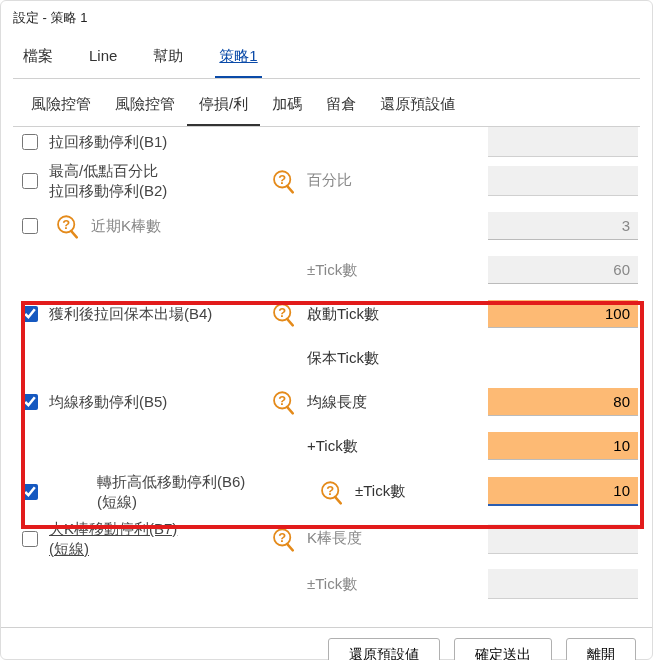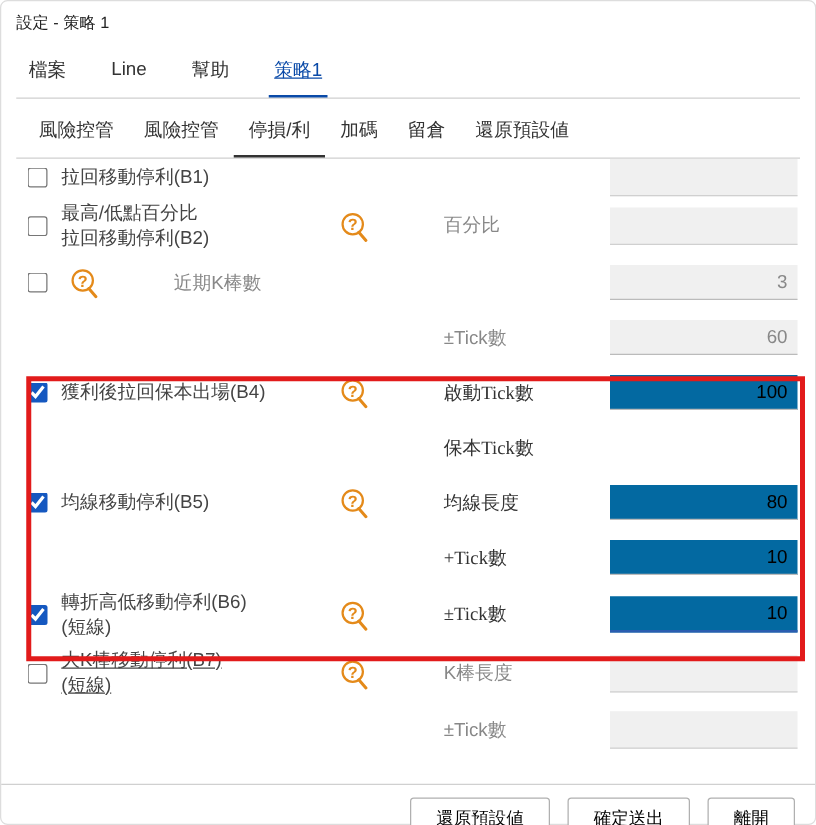--- a/index.html
+++ b/index.html
@@ -60,36 +60,35 @@
     font-size: 15px;
     color: #444;
     line-height: 1.3;
     padding: 4px 0;
   }
   .icon-col { width: 36px; display: flex; justify-content: center; }
   .param-label {
     width: 120px;
     font-size: 15px;
     color: #888;
-    margin-left: 48px;
-  }
-  .param-label.dark { color: #333; font-family: Liberation Serif, serif; }
+  }
+  .param-label.dark { color: #333; }
   .input-col {
     margin-left: auto;
     width: 150px;
   }
   input[type="text"].val {
     width: 100%;
     text-align: right;
     font-size: 15px;
     padding: 5px 8px;
     border: none;
     border-bottom: 1px solid #bbb;
     outline: none;
-    background: #0369a1;
+    background: #fdba74;
   }
   input[type="text"].val.disabled {
     background: #f0f0f0;
     color: #888;
   }
   input[type="text"].val.focus-underline {
     border-bottom: 2px solid #2a5db0;
   }
   input[type="checkbox"] {
     width: 16px;
@@ -246,21 +245,21 @@
         <div class="label-col"></div>
         <div class="icon-col"></div>
       <div class="param-label dark">+Tick數</div>
       <div class="input-col"><input type="text" class="val" value="10" style=""></div>
     </div>
 
     <div class="row">
       <div class="check-col">
           <input type="checkbox" checked="" style="">
         </div>
-      <div class="label-col" style="white-space:pre-line;">轉折高低移動停利(B6)
+      <div class="label-col" style="white-space:pre-line;margin-left:48px;">轉折高低移動停利(B6)
 (短線)</div>
       <div class="icon-col">
         <svg class="help-icon" viewBox="0 0 32 32">
             <circle cx="15" cy="14" r="10" fill="none" stroke="#e48a1a" stroke-width="2.2"></circle>
             <text x="15" y="20" text-anchor="middle" font-size="16" font-weight="bold" fill="#e48a1a">?</text>
             <path d="M21 22 L28 30" stroke="#e48a1a" stroke-width="3" stroke-linecap="round" fill="none"></path>
           </svg>
       </div>
       <div class="param-label dark">±Tick數</div>
       <div class="input-col"><input type="text" class="val focus-underline" value="10" style=""></div>

